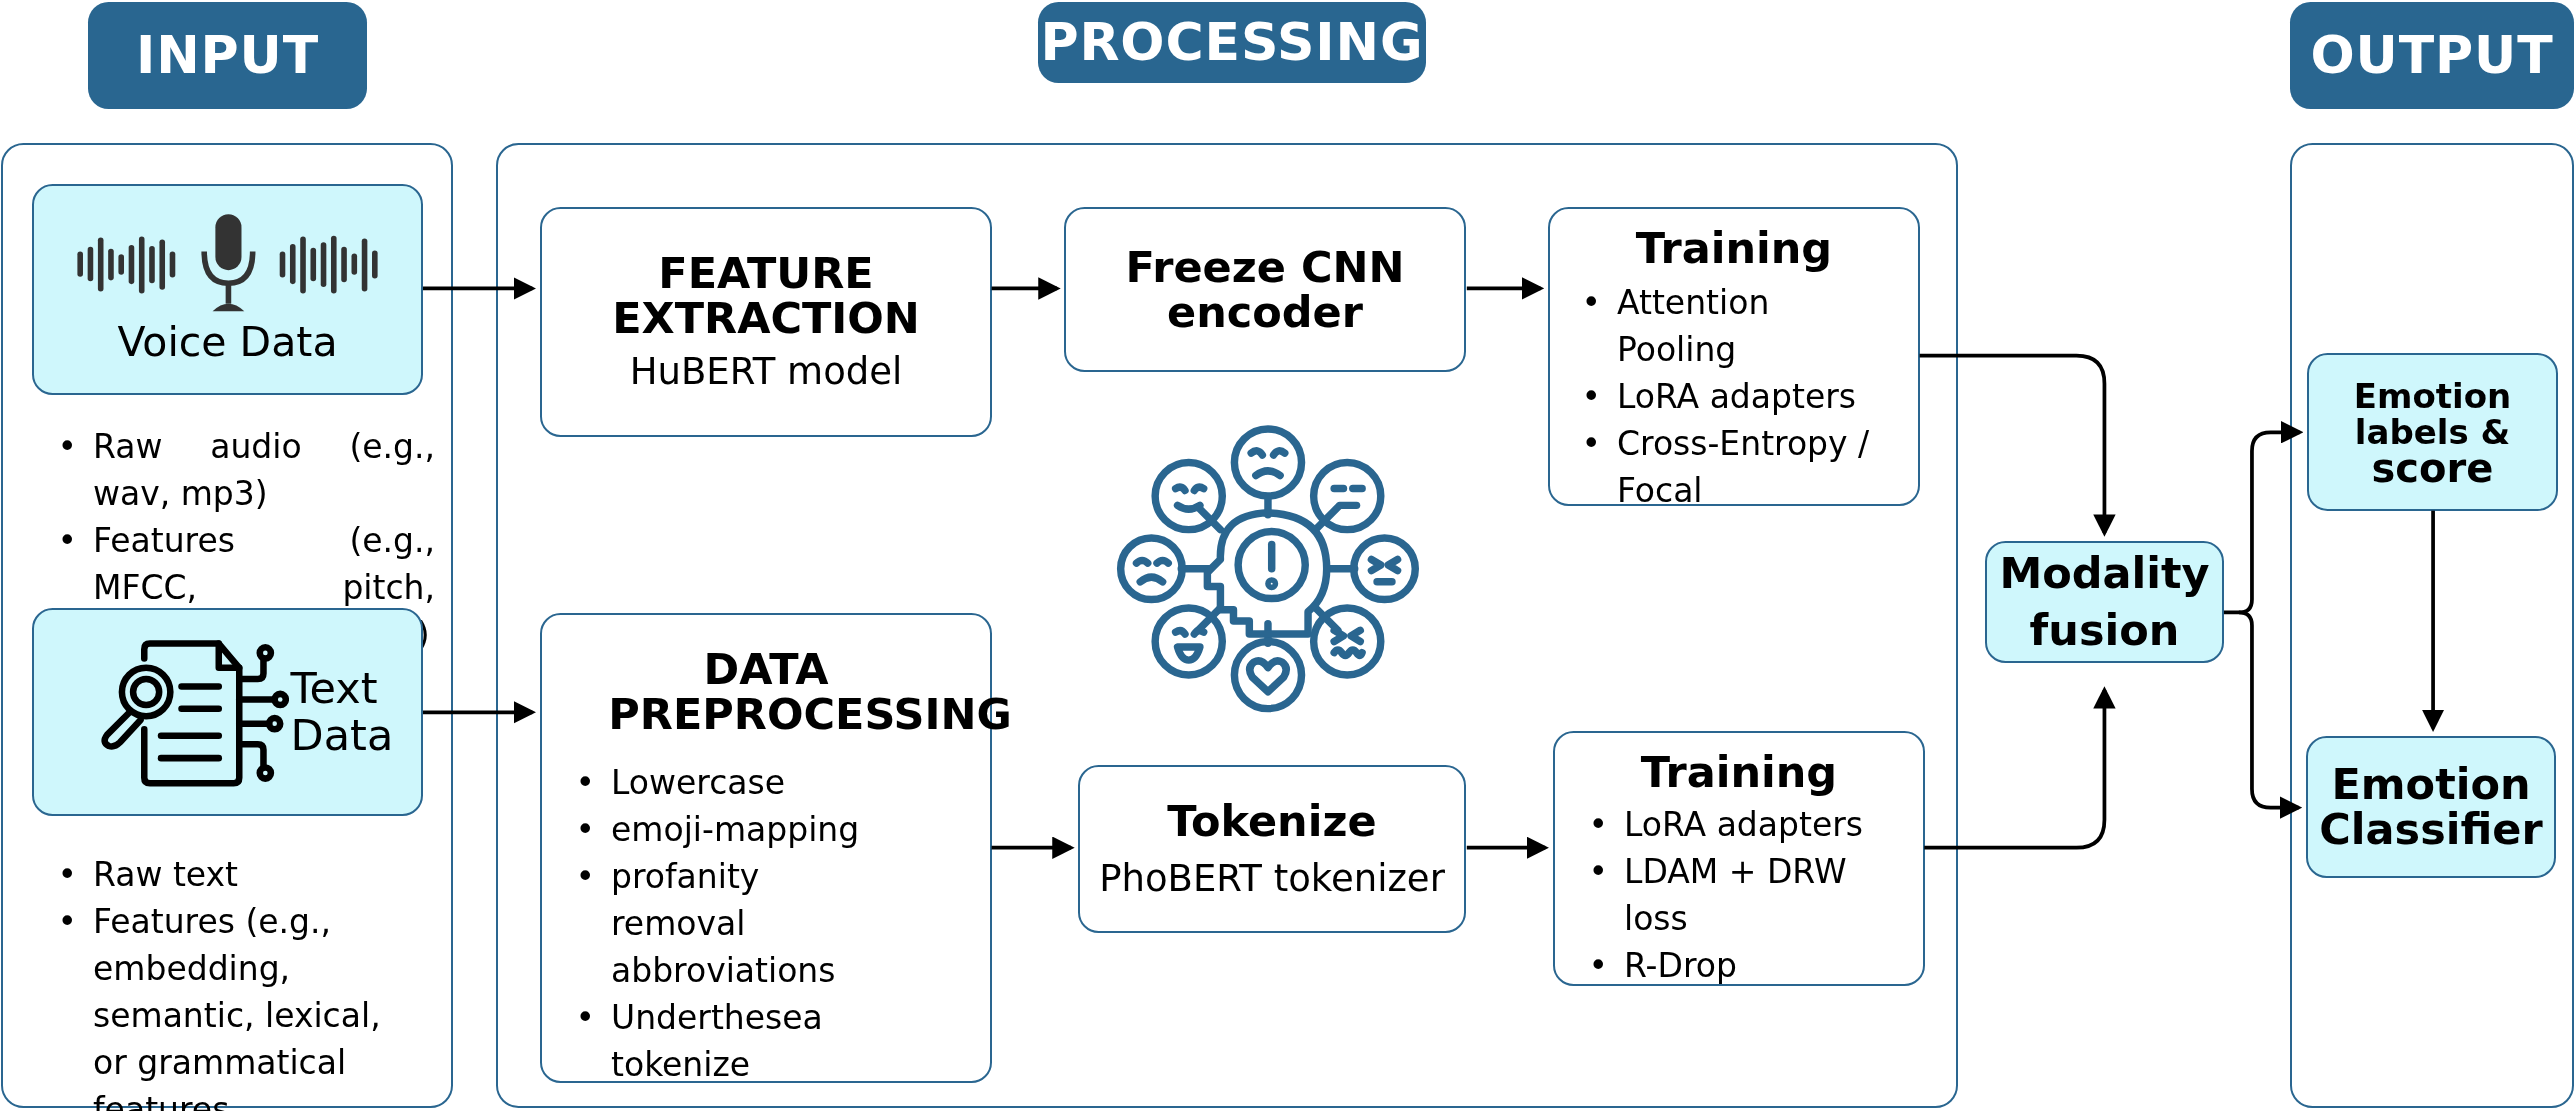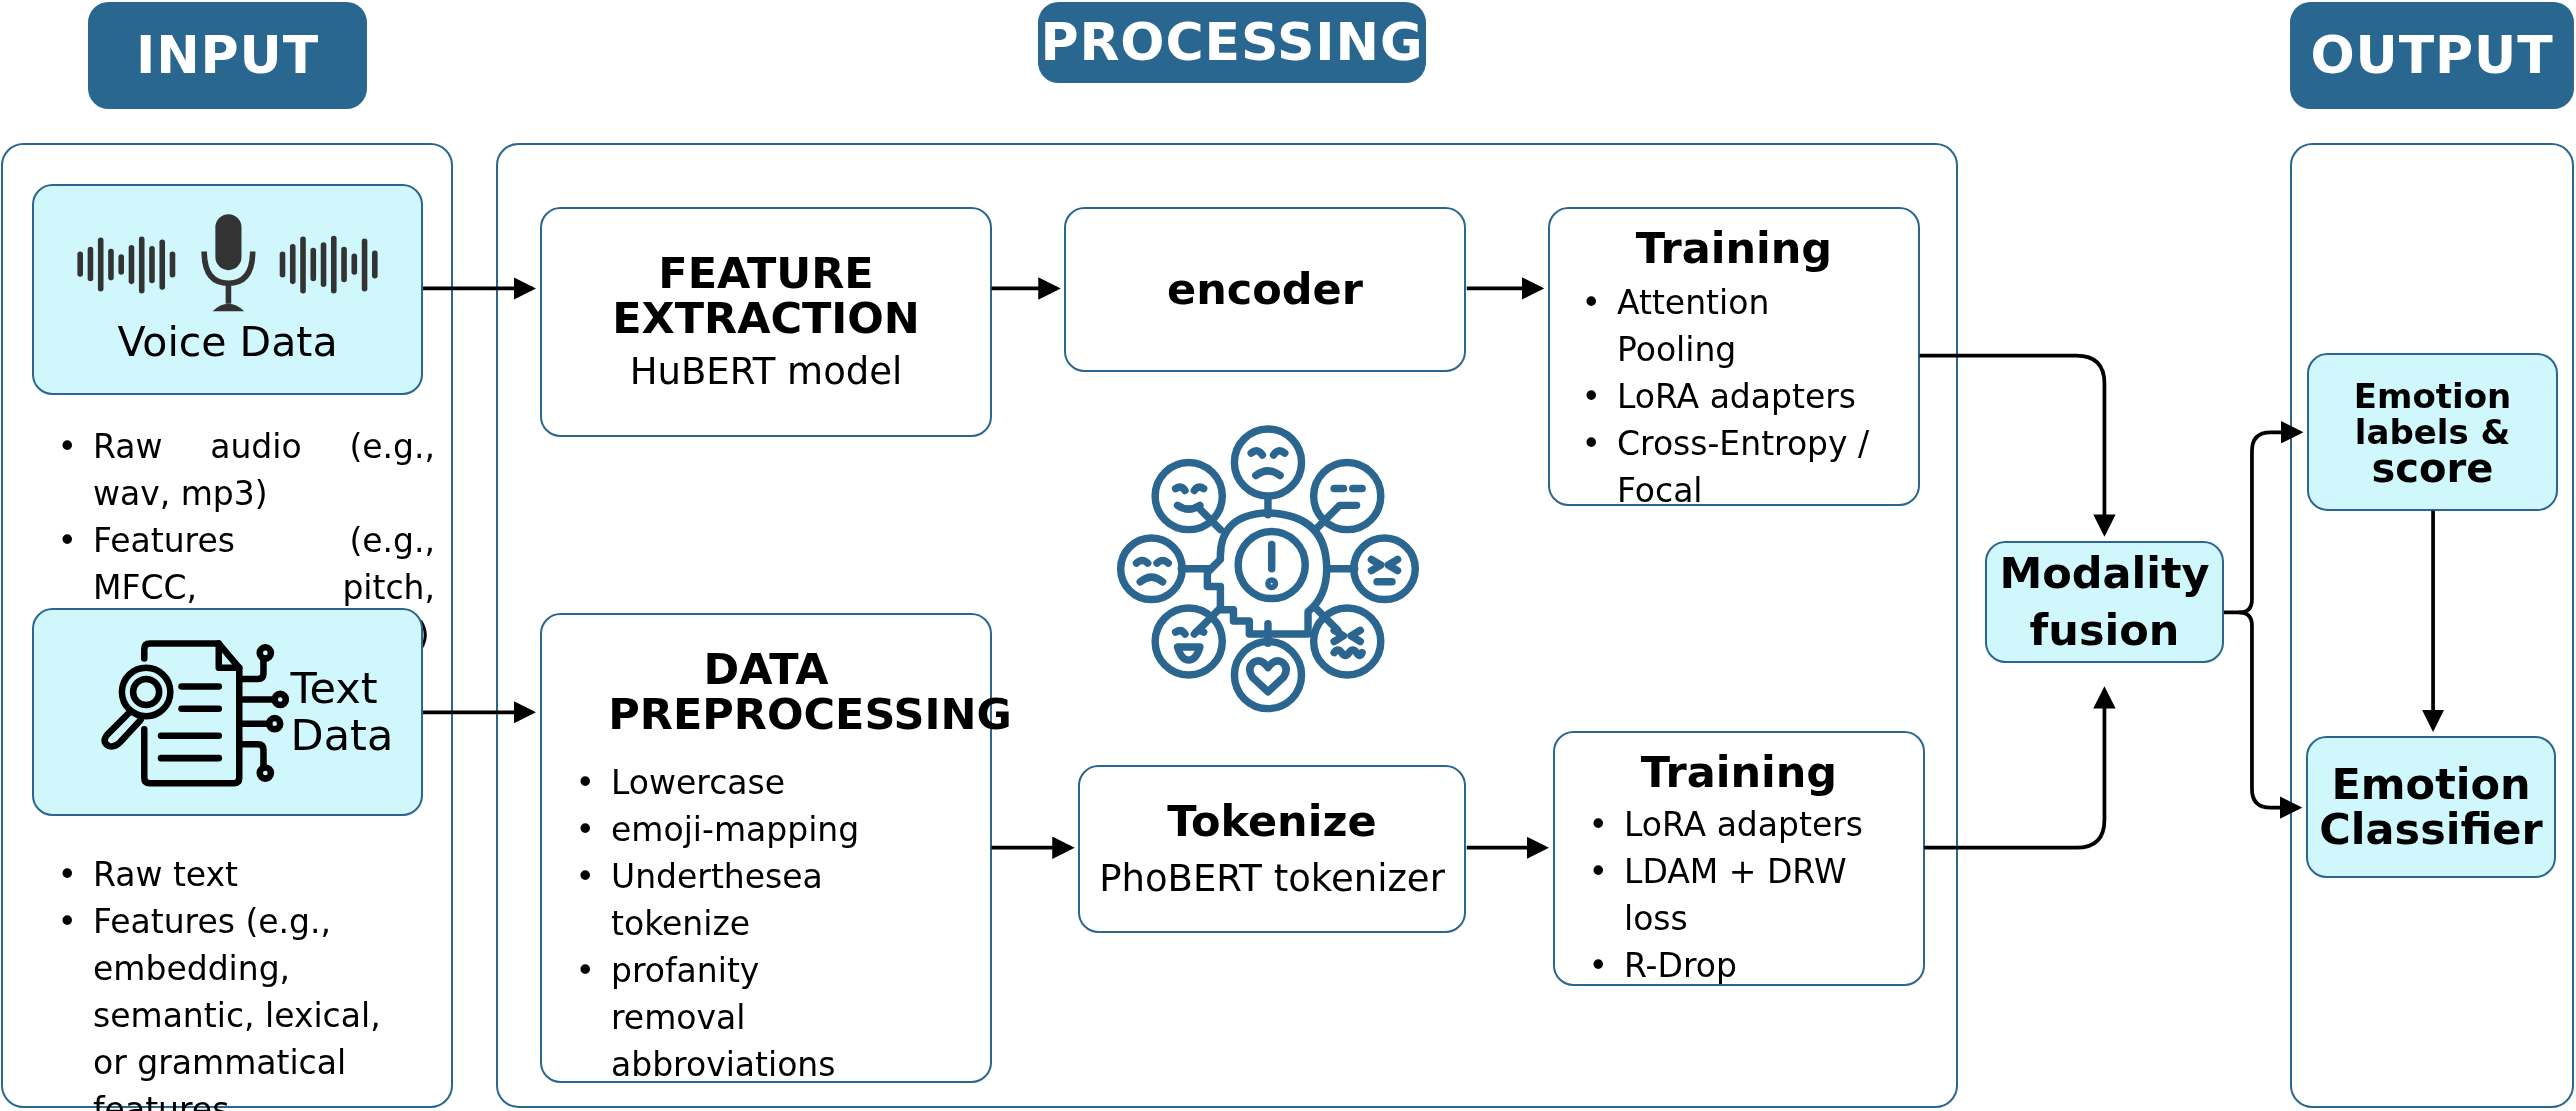--- a/index.html
+++ b/index.html
@@ -109,20 +109,21 @@
   <li style="text-align:left;width:308px;">Features (e.g., embedding, semantic, lexical, or grammatical features.</li>
 </ul>
 
 <div class="abs box" style="left:540px;top:207px;width:452px;height:230px;">
   <div class="title">FEATURE</div>
   <div class="title">EXTRACTION</div>
   <div class="subtitle">HuBERT model</div>
 </div>
 
 <div class="abs box" style="left:1064px;top:207px;width:402px;height:165px;">
+  <div class="title">Freeze CNN</div>
   <div class="title">encoder</div>
 </div>
 
 <div class="abs box" style="left:1548px;top:207px;width:372px;height:299px;justify-content:flex-start;align-items:flex-start;">
   <div class="title" style="width:100%;margin-top:17px;">Training</div>
   <ul class="bul" style="margin-top:7.5px;margin-left:26px;width:308px;">
     <li>Attention Pooling</li>
     <li>LoRA adapters</li>
     <li>Cross-Entropy / Focal</li>
   </ul>
@@ -185,22 +186,22 @@
     <path d="M163 298 L146 282 Q140 272 148 266 Q156 262 163 272 Q170 262 178 266 Q186 272 180 282 Z"></path>
   </g>
 </svg>
 
 <div class="abs box" style="left:540px;top:613px;width:452px;height:470px;justify-content:flex-start;align-items:flex-start;">
   <div class="title" style="width:100%;margin-top:32px;">DATA</div>
   <div class="title" style="width:100%;margin-left:44px;">PREPROCESSING</div>
   <ul class="bul" style="margin-top:22.4px;margin-left:28px;width:373px;">
     <li>Lowercase</li>
     <li>emoji-mapping</li>
+    <li style="width:280px;">profanity removal abbroviations</li>
     <li style="width:243px;">Underthesea tokenize</li>
-    <li style="width:280px;">profanity removal abbroviations</li>
   </ul>
 </div>
 
 <div class="abs box" style="left:1078px;top:765px;width:388px;height:168px;">
   <div class="title">Tokenize</div>
   <div class="subtitle" style="margin-top:13px;">PhoBERT tokenizer</div>
 </div>
 
 <div class="abs box" style="left:1553px;top:731px;width:372px;height:255px;justify-content:flex-start;align-items:flex-start;">
   <div class="title" style="width:100%;margin-top:17px;">Training</div>

